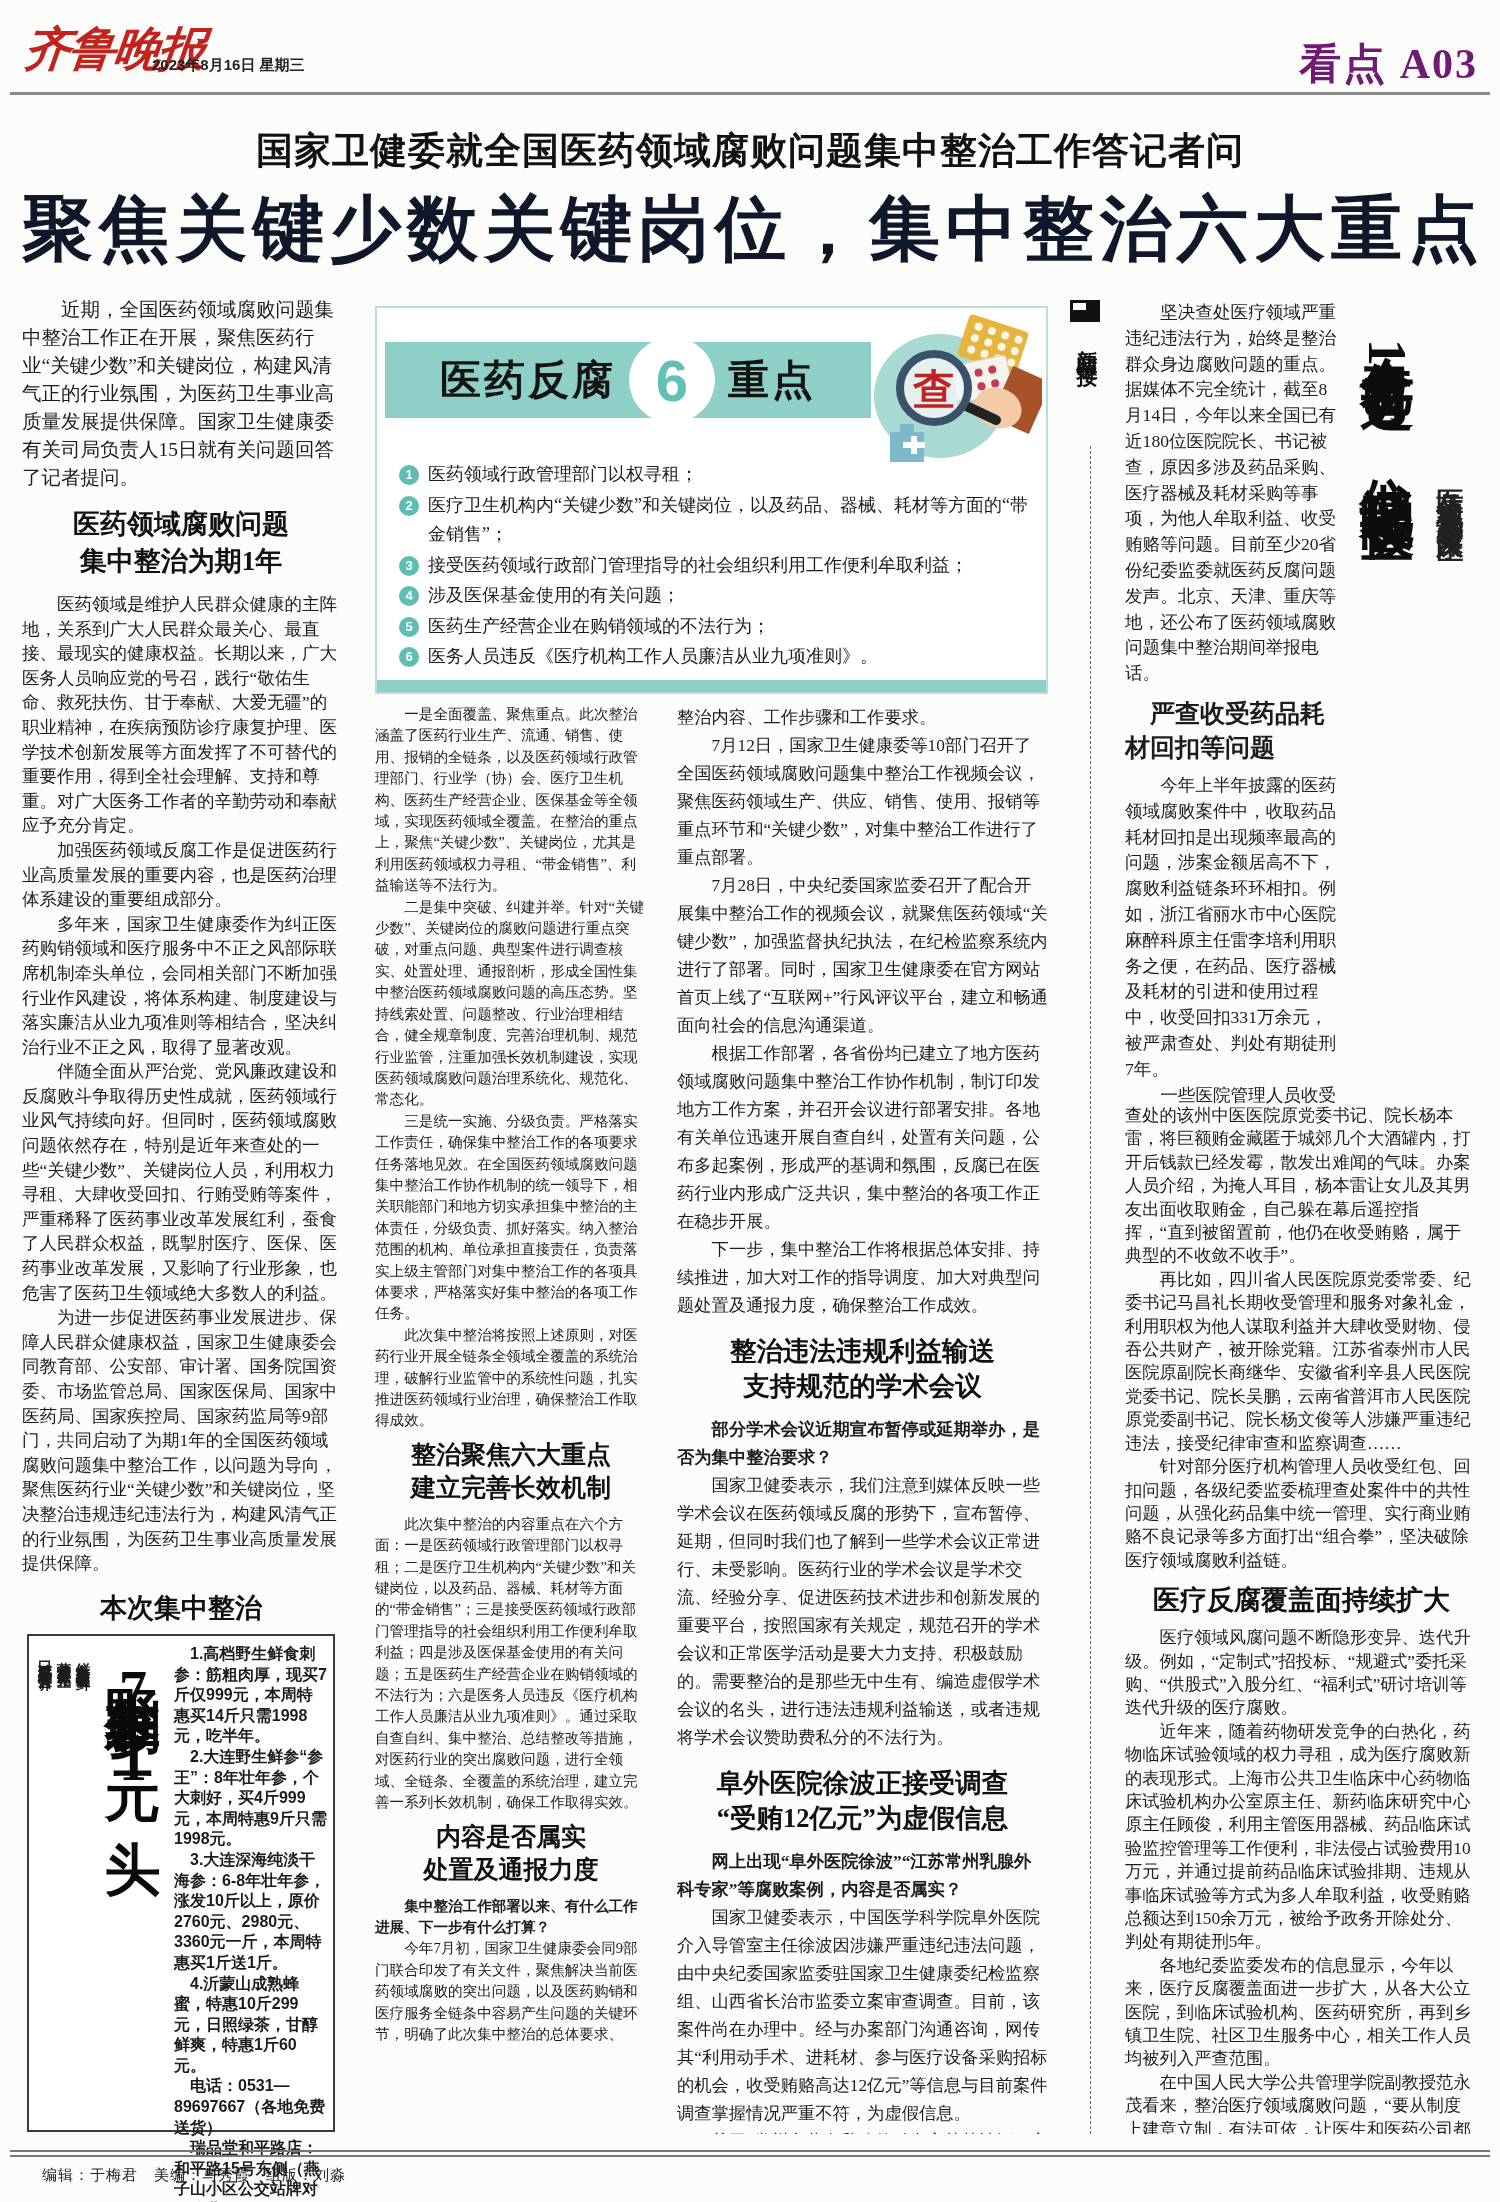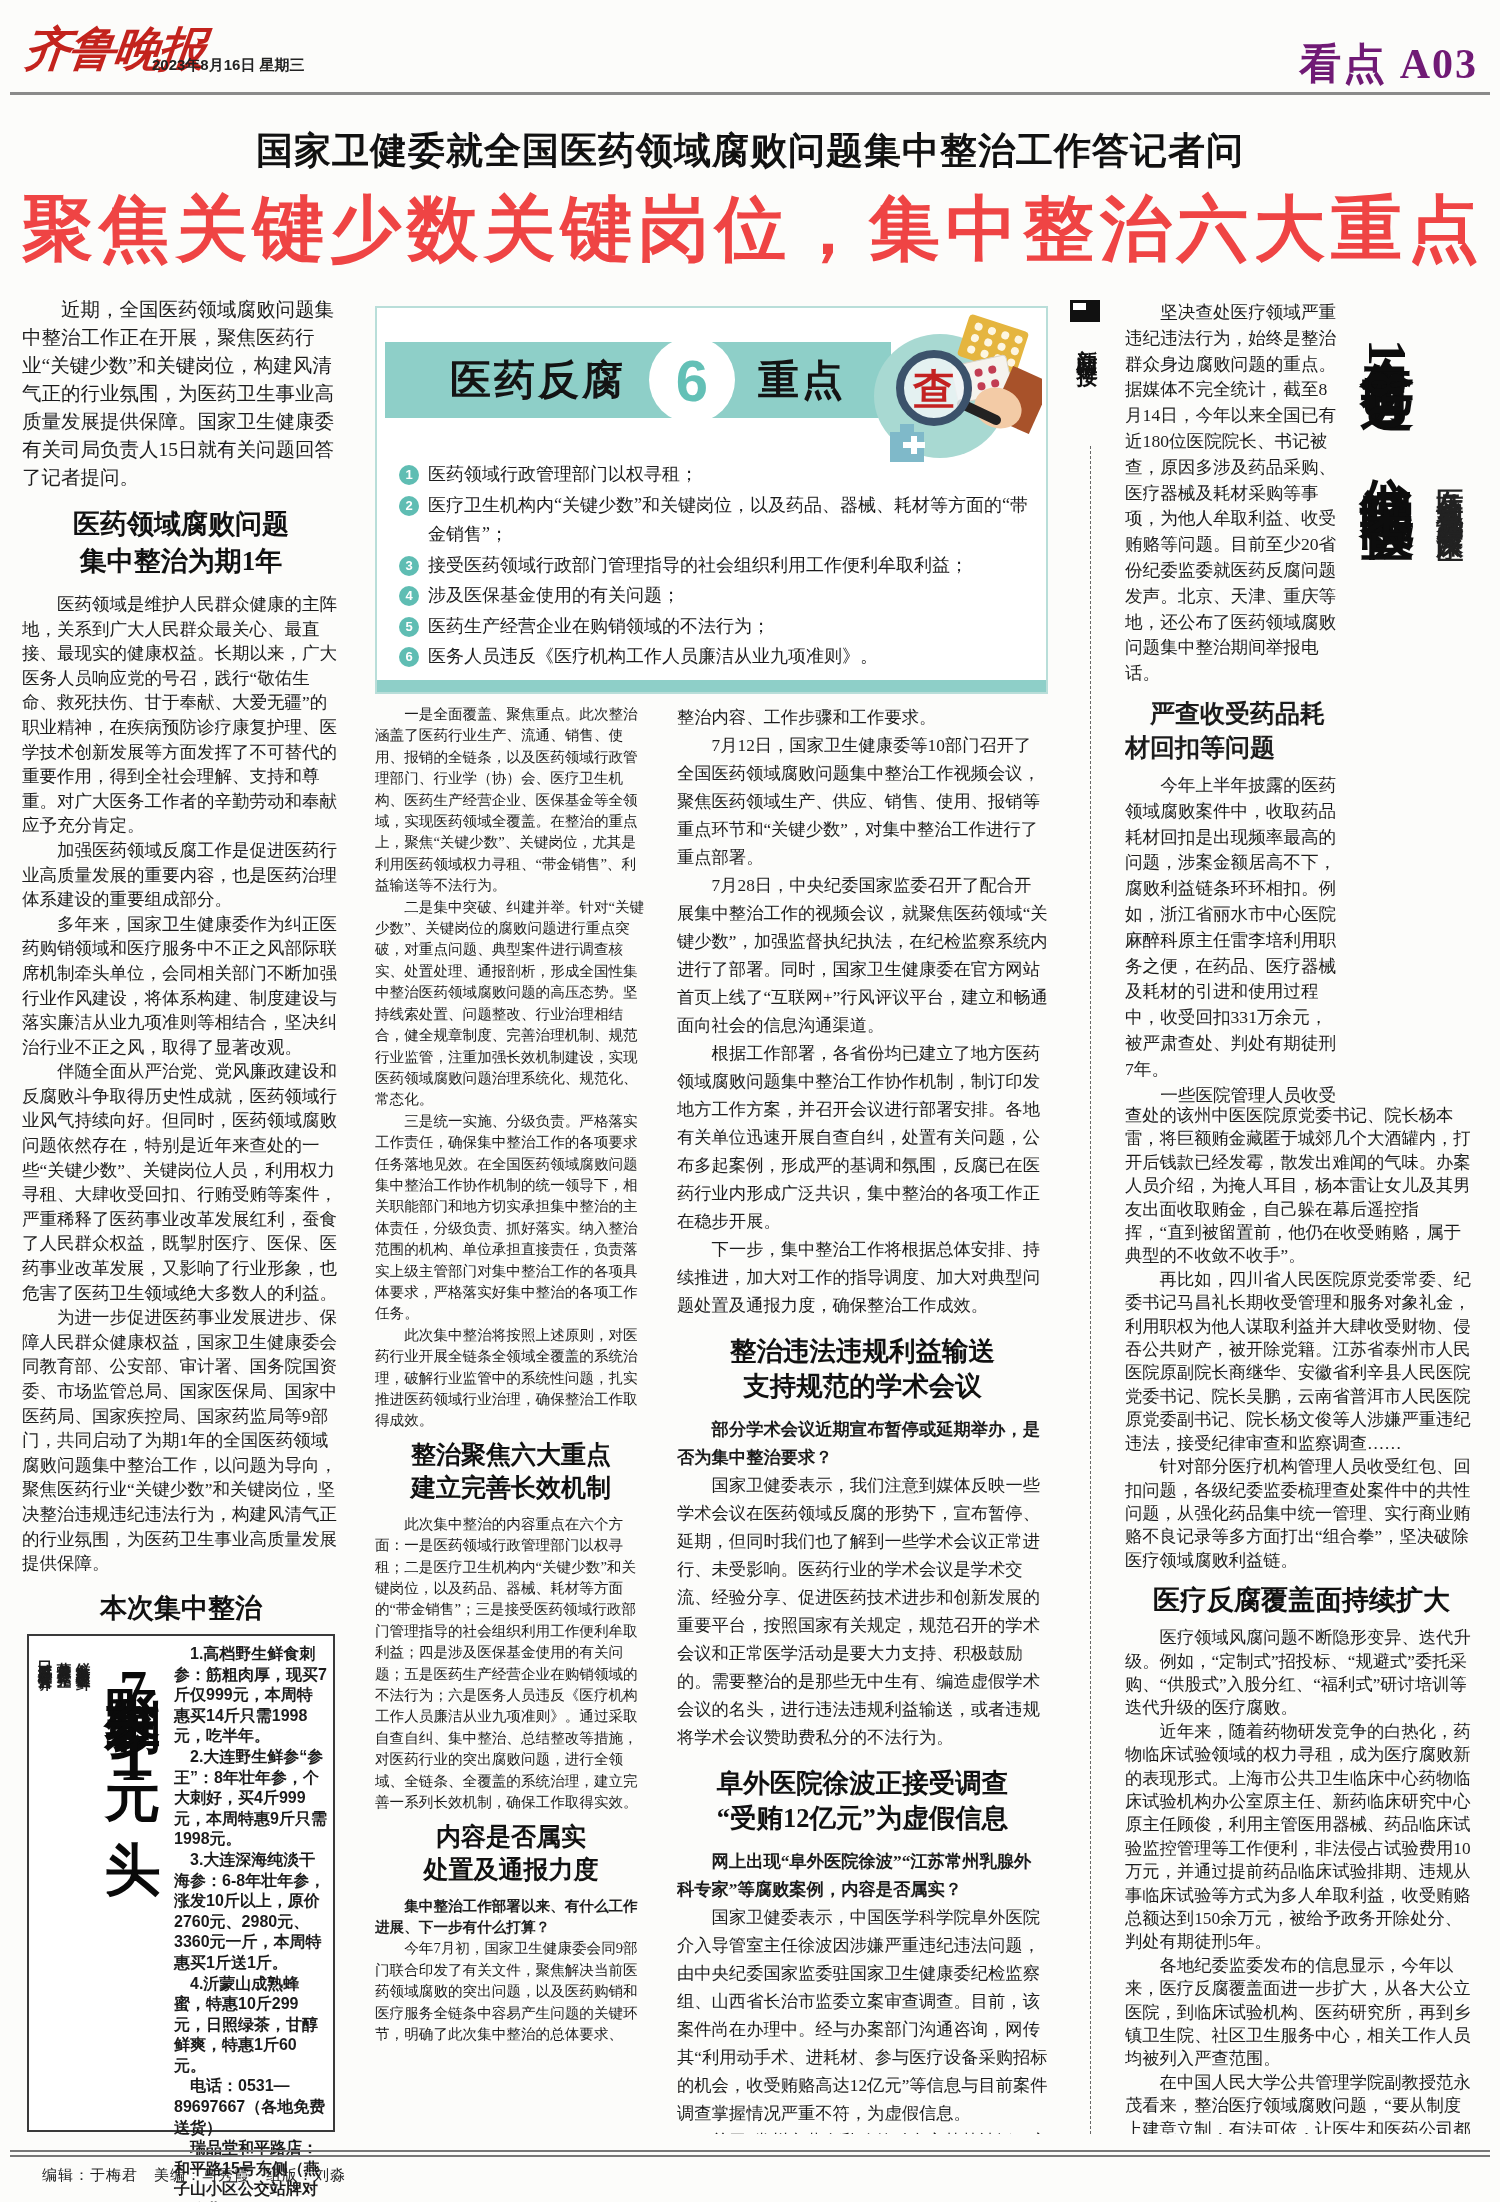--- a/index.html
+++ b/index.html
@@ -9,36 +9,36 @@
   
   .logo{left:24px;top:18px;font-size:47px;font-weight:900;font-style:italic;
         color:#c3231d;letter-spacing:-2px;transform:skewX(-6deg);}
   .mdate{left:152px;top:56px;font-size:15px;font-weight:700;color:#222;
          font-family:"Liberation Sans",sans-serif;}
   .section-page{right:22px;top:36px;font-size:42px;font-weight:900;color:#701a75;letter-spacing:2px;}
   .toprule{left:10px;top:92px;width:1480px;height:3px;background:#8a8a8a;}
   
   .kicker{left:0;top:126px;width:1500px;text-align:center;font-size:37px;font-weight:700;
           color:#111;font-family:"Liberation Sans",sans-serif;letter-spacing:1px;}
-  .mainhead{left:22px;top:182px;width:1456px;font-size:71px;font-weight:900;color:#ef4444;
+  .mainhead{left:22px;top:182px;width:1456px;font-size:71px;font-weight:900;color:#0f172a;
             text-align:justify;text-align-last:justify;letter-spacing:-1px;}
   
   .col{overflow:hidden;}
   .col p{margin:0;text-indent:2em;}
   .col p.cont{text-indent:0;}
   .col p.q{font-weight:700;}
   .chead{text-align:center;font-weight:900;color:#111;}
   
   .c1{left:22px;top:296px;width:318px;height:1332px;font-size:17.5px;line-height:24.6px;}
   .c1 .lead{font-size:19.5px;line-height:28px;margin-bottom:8px;}
   .c1 .chead{font-size:27px;line-height:37px;margin:14px 0 12px;}
   
   .infobox{left:375px;top:306px;width:673px;height:388px;background:#fff;border:2px solid #b9ded9;box-sizing:border-box;}
   .band{position:absolute;left:8px;top:34px;width:486px;height:76px;background:#8ecfc8;
-        display:flex;align-items:center;justify-content:center;gap:26px;padding-left:20px;}
+        display:flex;align-items:center;justify-content:center;gap:16px;}
   .band .bt{font-size:41px;font-weight:900;color:#141414;letter-spacing:3px;}
   .band .six{width:80px;height:80px;background:#fff;border-radius:50%;display:flex;align-items:center;
              justify-content:center;font-size:58px;font-weight:900;color:#63c0b6;
              font-family:"Liberation Sans",sans-serif;box-shadow:0 0 0 3px #fff;}
   .items{position:absolute;left:22px;top:152px;width:635px;list-style:none;margin:0;padding:0;}
   .items li{display:flex;gap:9px;font-size:18px;line-height:29.5px;margin-bottom:1px;}
   .items .num{flex:0 0 20px;width:20px;height:20px;margin-top:5px;border-radius:50%;background:#5fbdb3;
               color:#fff;font-size:13px;font-weight:700;display:flex;align-items:center;
               justify-content:center;font-family:"Liberation Sans",sans-serif;}
   .bstrip{position:absolute;left:0;bottom:0;width:100%;height:12px;background:#8ecfc8;}

